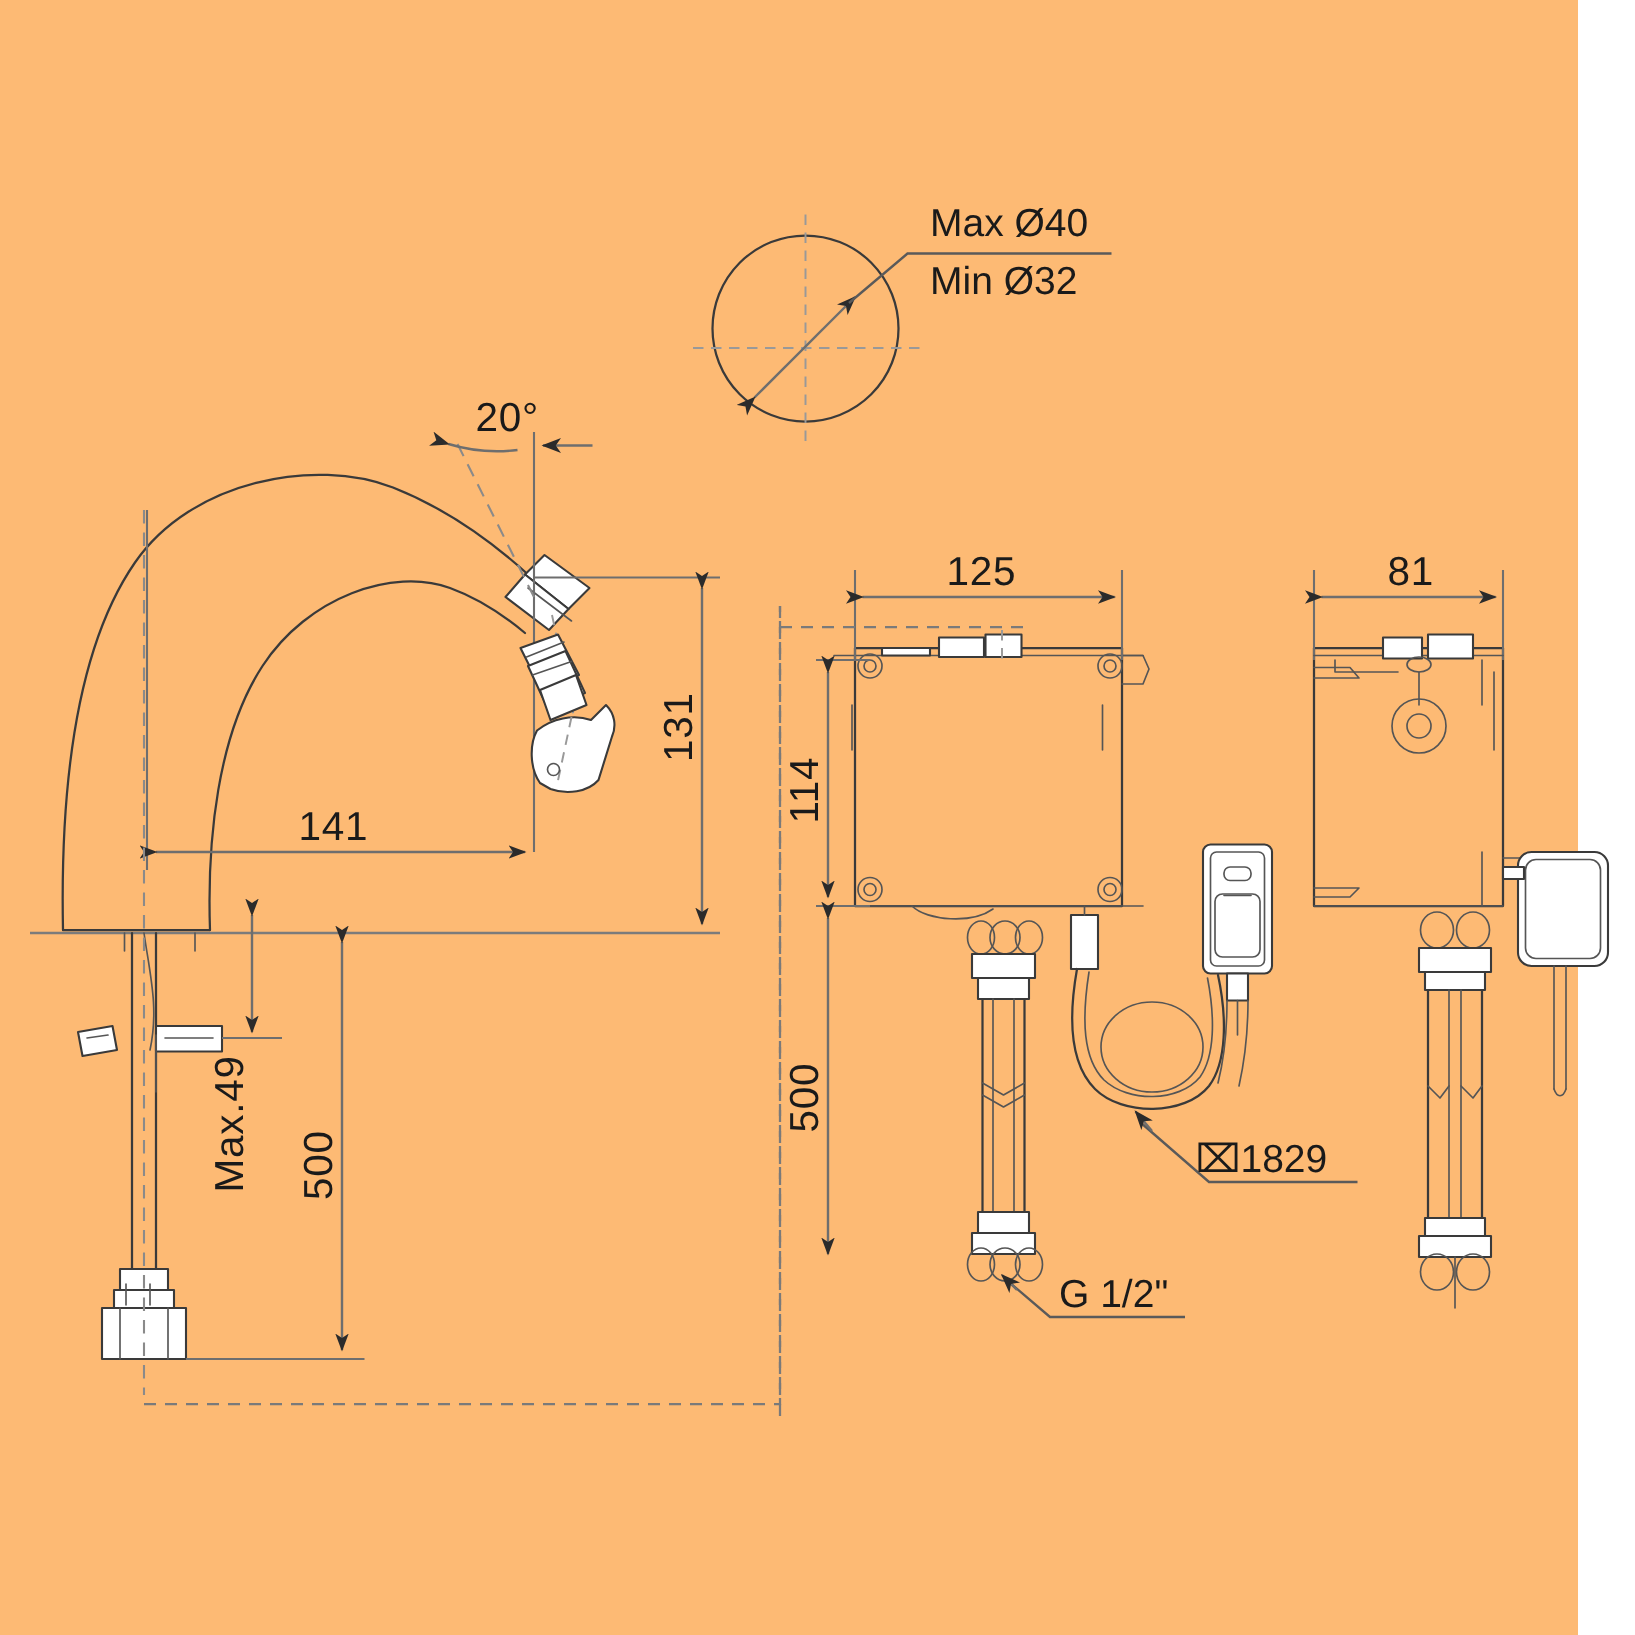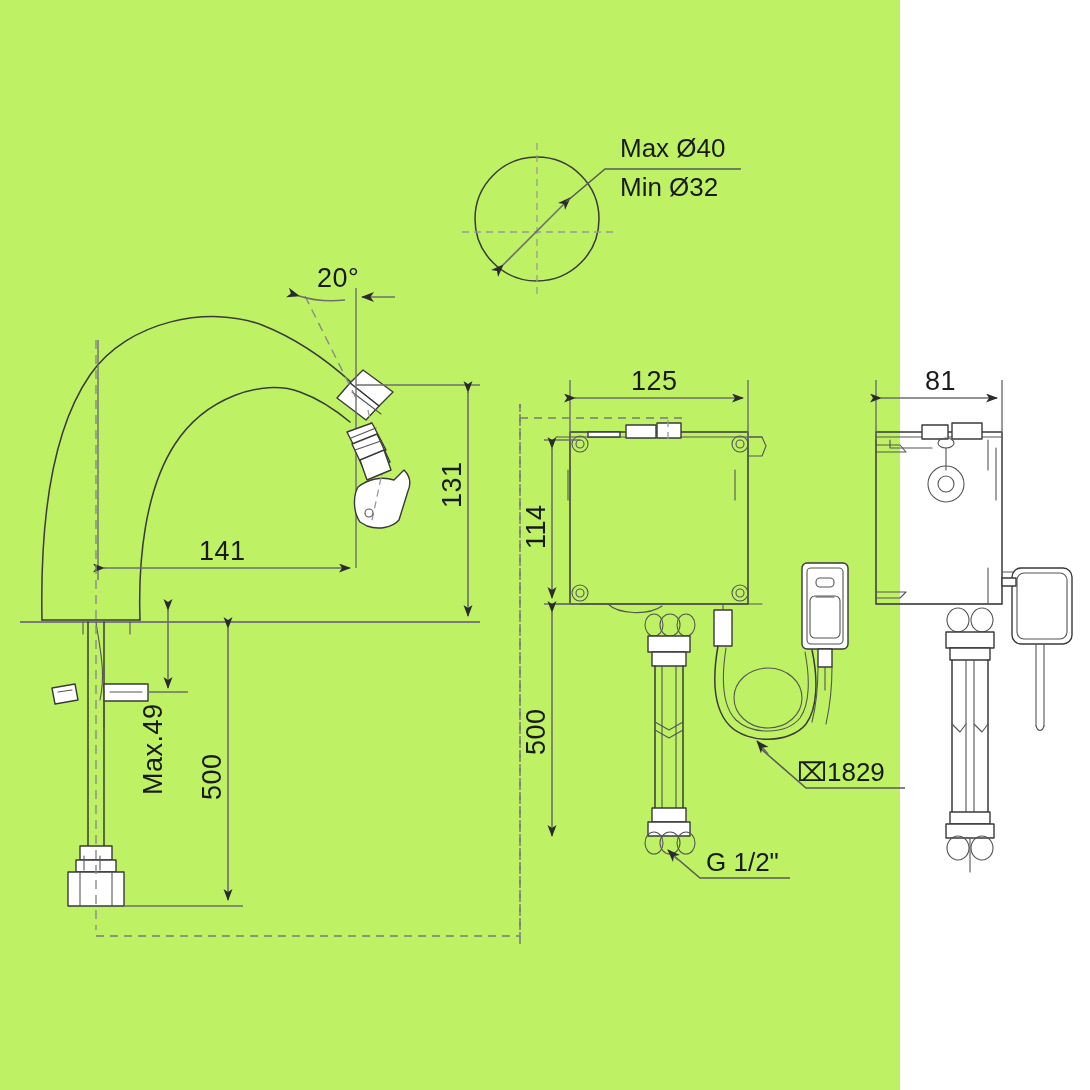--- a/index.html
+++ b/index.html
@@ -12,23 +12,23 @@
     width: 1090px;
     height: 1090px;
     font-family: "Liberation Sans", sans-serif;
     overflow: hidden;
     position: relative;
   }
   #sheet {
     position: absolute;
     left: 0;
     top: 0;
-    width: 900px;
+    width: 1052px;
     height: 1090px;
-    background: #bef264;
+    background: #fdba74;
   }
   svg#drawing {
     position: absolute;
     left: 0;
     top: 0;
     width: 1090px;
     height: 1090px;
     display: block;
   }
   .dimtext-lg {

